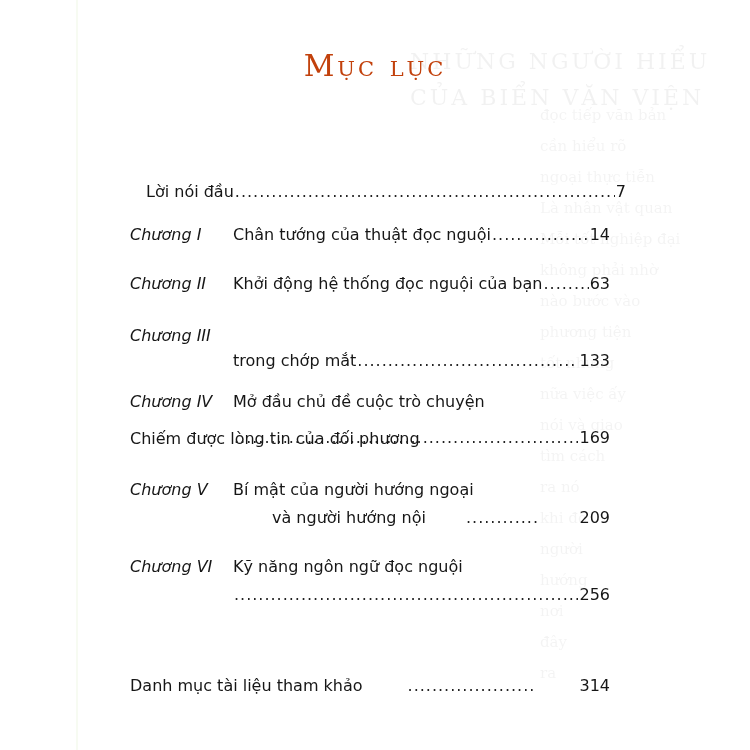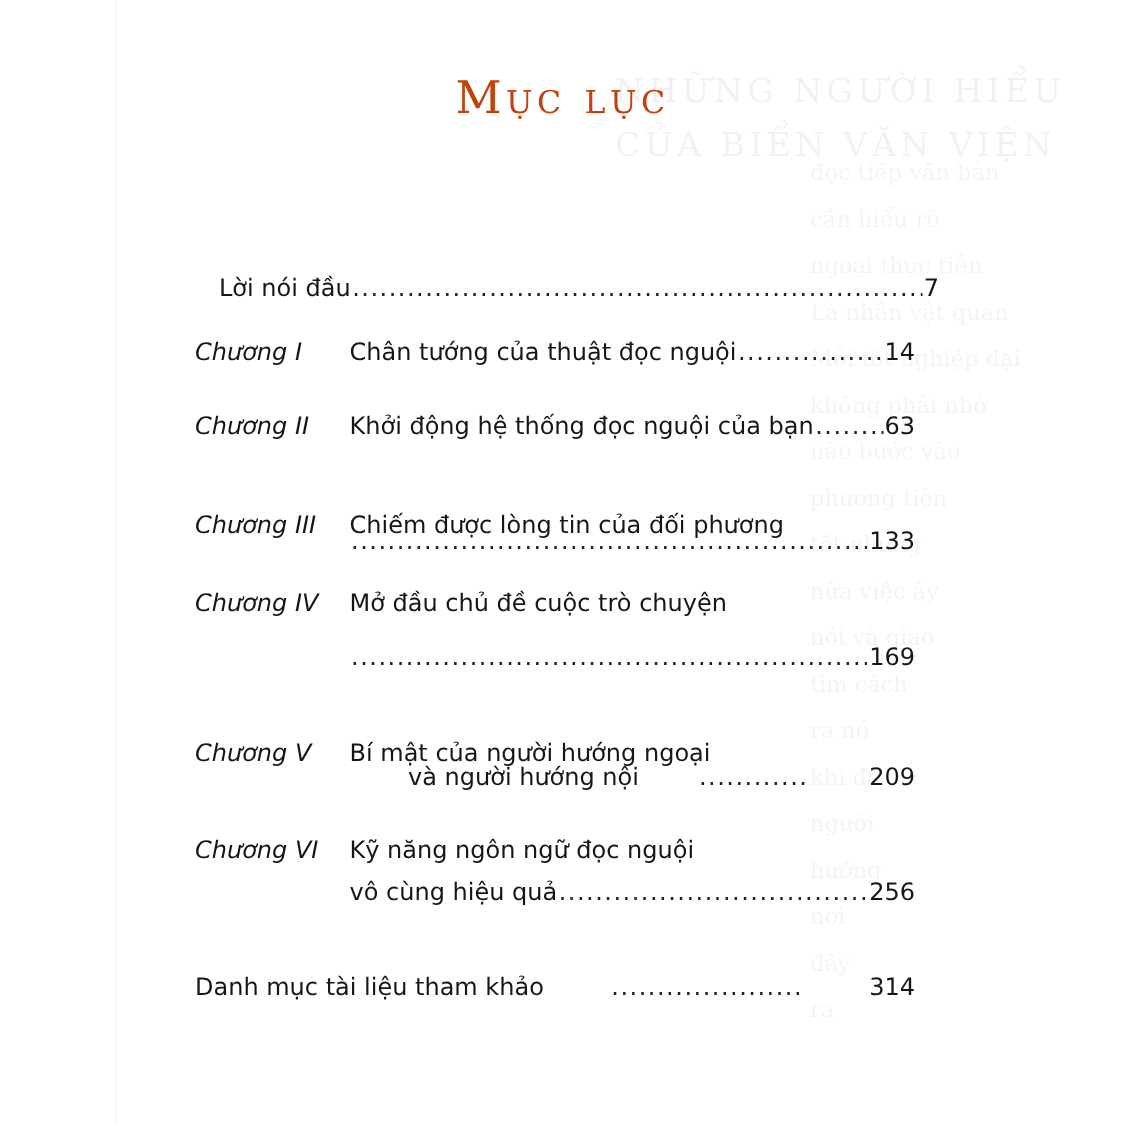--- a/index.html
+++ b/index.html
@@ -137,62 +137,62 @@
       <span class="page-num">14</span>
     </div>
 
     <div class="row" style="top:104px;">
       <span class="label">Chương II</span>
       <span class="text">Khởi động hệ thống đọc nguội của bạn</span>
       <span class="leader"></span>
       <span class="page-num">63</span>
     </div>
 
-    <div class="row" style="top:170px;">
+    <div class="row" style="top:156px;flex-direction:column;">
       <span class="label">Chương III</span>
       <span class="text">Chiếm được lòng tin của đối phương</span>
     </div>
     <div class="row" style="top:181px;">
       <span class="indent"></span>
+      <span class="text">trong chớp mắt</span>
       <span class="leader"></span>
       <span class="page-num">133</span>
     </div>
 
     <div class="row" style="top:222px;">
       <span class="label">Chương IV</span>
       <span class="text">Mở đầu chủ đề cuộc trò chuyện</span>
     </div>
     <div class="row" style="top:258px;">
       <span class="indent"></span>
       <span class="leader"></span>
       <span class="page-num">169</span>
     </div>
 
-    <div class="row" style="top:310px;margin-top:12px;">
+    <div class="row" style="top:310px;">
       <span class="label">Chương V</span>
       <span class="text">Bí mật của người hướng ngoại</span>
     </div>
     <div class="row" style="top:338px;gap:39px;">
       <span class="indent"></span>
       <span class="text">và người hướng nội</span>
       <span class="leader"></span>
       <span class="page-num">209</span>
     </div>
 
     <div class="row" style="top:387px;">
       <span class="label">Chương VI</span>
       <span class="text">Kỹ năng ngôn ngữ đọc nguội</span>
     </div>
     <div class="row" style="top:415px;">
       <span class="indent"></span>
-      <span class="text">vô cùng hiệu quả</span>
       <span class="leader"></span>
       <span class="page-num">256</span>
     </div>
 
-    <div class="row" style="top:478px;gap:44px;">
+    <div class="row" style="top:506px;gap:44px;">
       <span class="text">Danh mục tài liệu tham khảo</span>
       <span class="leader"></span>
       <span class="page-num">314</span>
     </div>
 
   </div>
 </div>
 
 </body></html>

